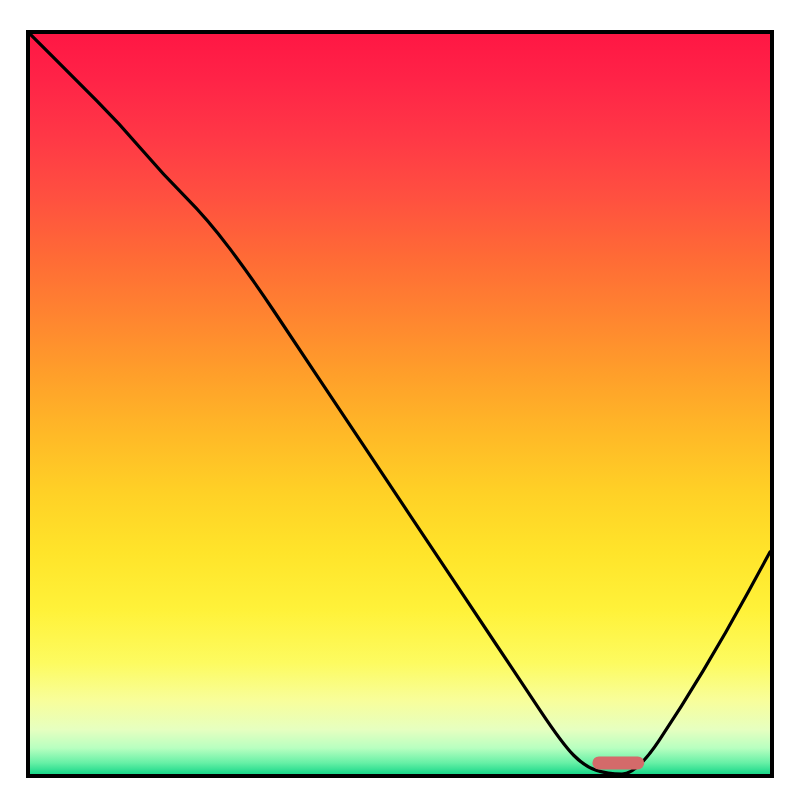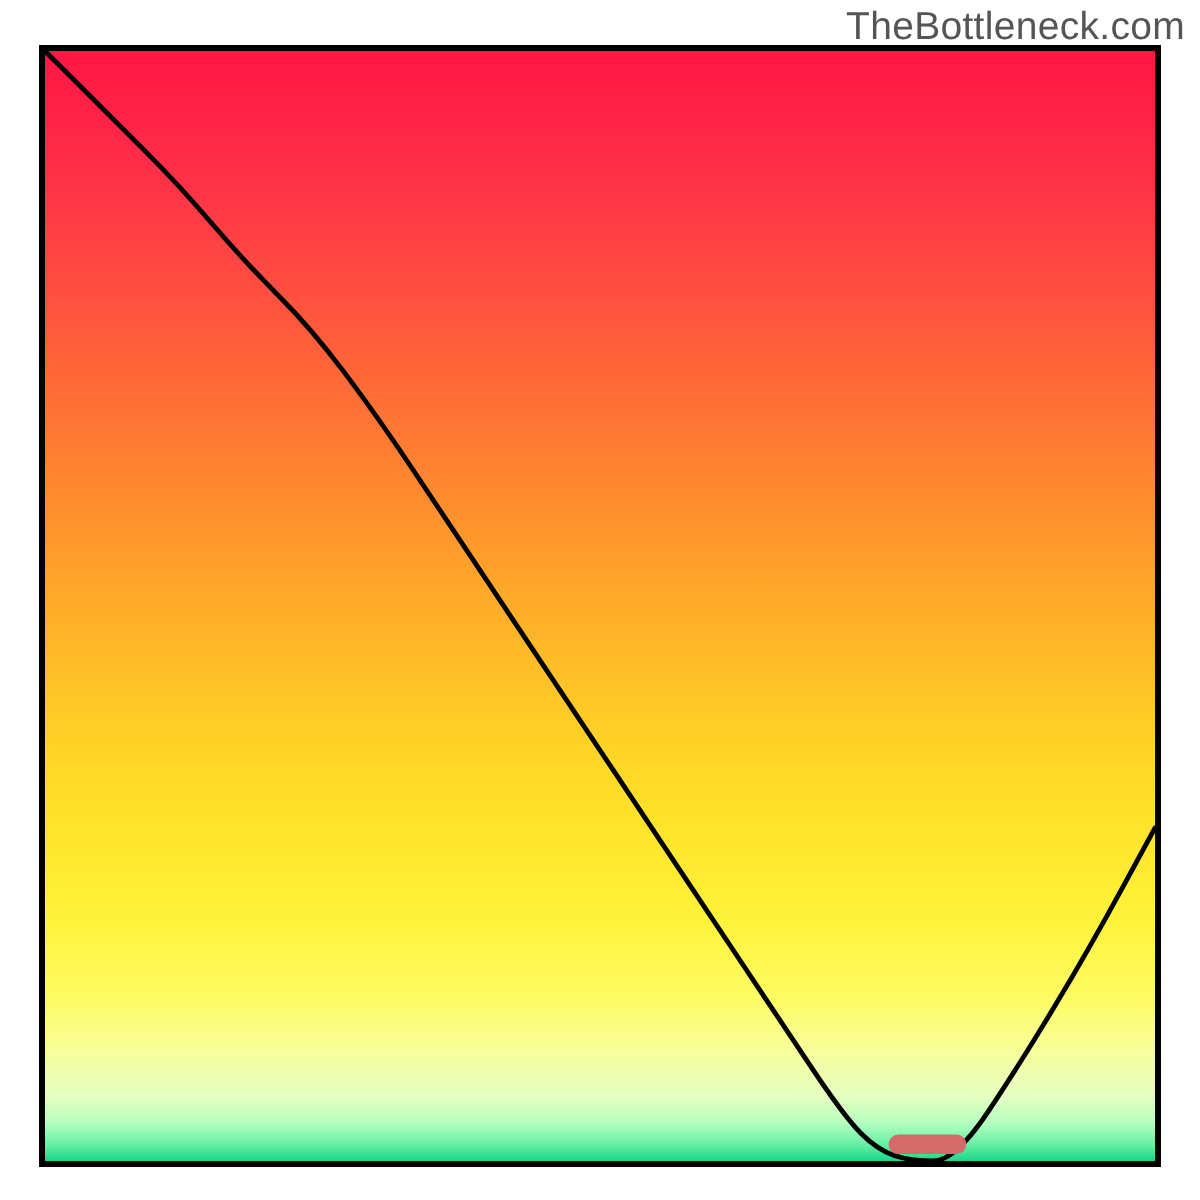--- a/index.html
+++ b/index.html
@@ -45,21 +45,20 @@
     position: absolute;
     left: 0;
     top: 0;
   }
 </style>
 </head>
 <body>
 
 <div class="container">
 
-  <div class="watermark">TheBottleneck.com</div>
 
   <div class="plot-frame">
     <div class="plot-inner">
 
       <svg class="bg" width="740" height="740" viewBox="0 0 740 740" preserveAspectRatio="none">
         <defs>
           <linearGradient id="grad" x1="0" y1="0" x2="0" y2="1">
               <stop offset="0%" stop-color="#ff1744"></stop>
               <stop offset="6%" stop-color="#ff2347"></stop>
               <stop offset="14.000000000000002%" stop-color="#ff3846"></stop>

